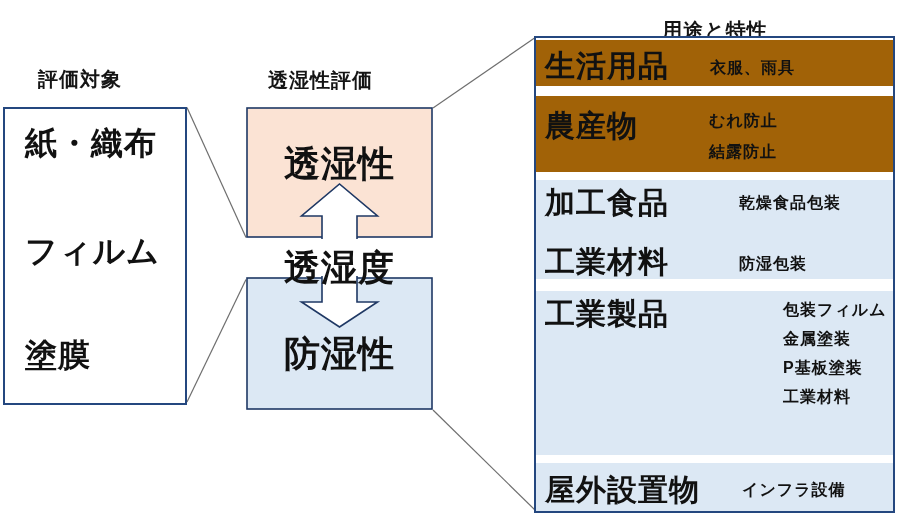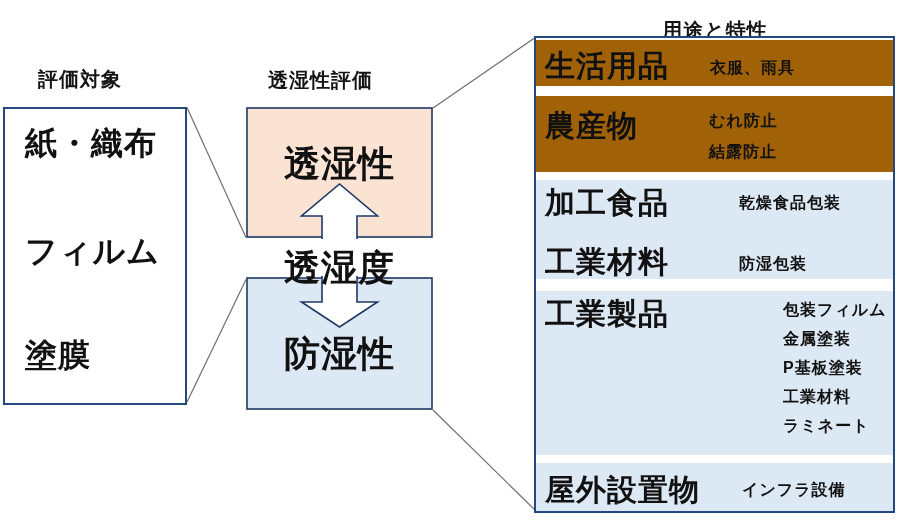--- a/index.html
+++ b/index.html
@@ -111,21 +111,20 @@
     </div>
   </div>
 
   <div class="use-row row-blue" style="top:253px;height:164px;">
     <div class="row-label" style="top:3px;">工業製品</div>
     <div class="row-values" style="left:203px;top:4px;margin-left:44px;">
       <div>包装フィルム</div>
       <div>金属塗装</div>
       <div>P基板塗装</div>
       <div>工業材料</div>
-      <div>ラミネート</div>
     </div>
   </div>
 
   <div class="use-row row-blue" style="top:425px;height:48px;">
     <div class="row-label" style="top:7px;">屋外設置物</div>
     <div class="row-values" style="left:206px;top:12px;">
       <div>インフラ設備</div>
     </div>
   </div>
 

